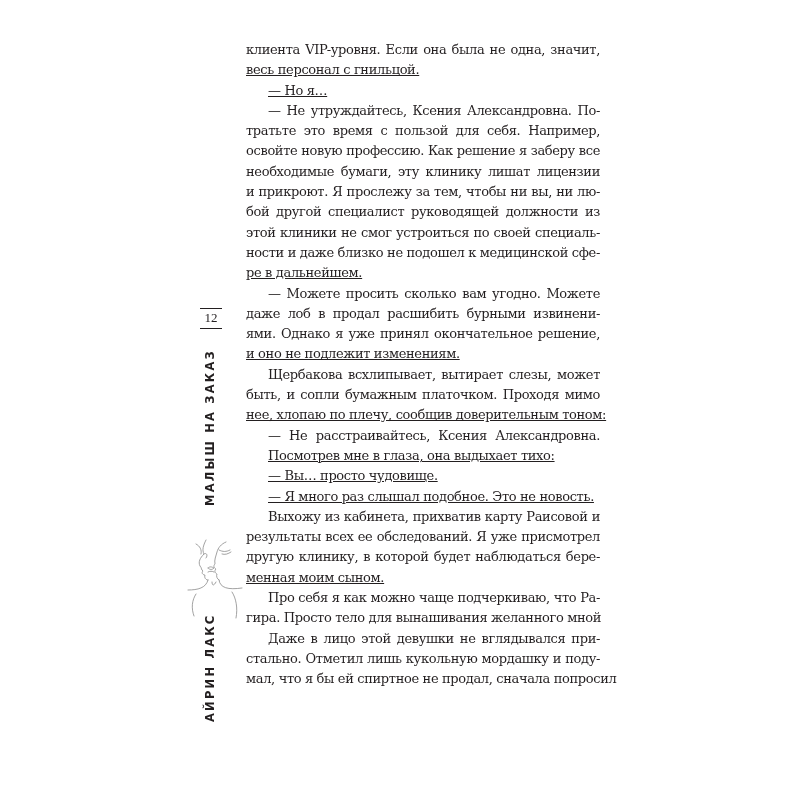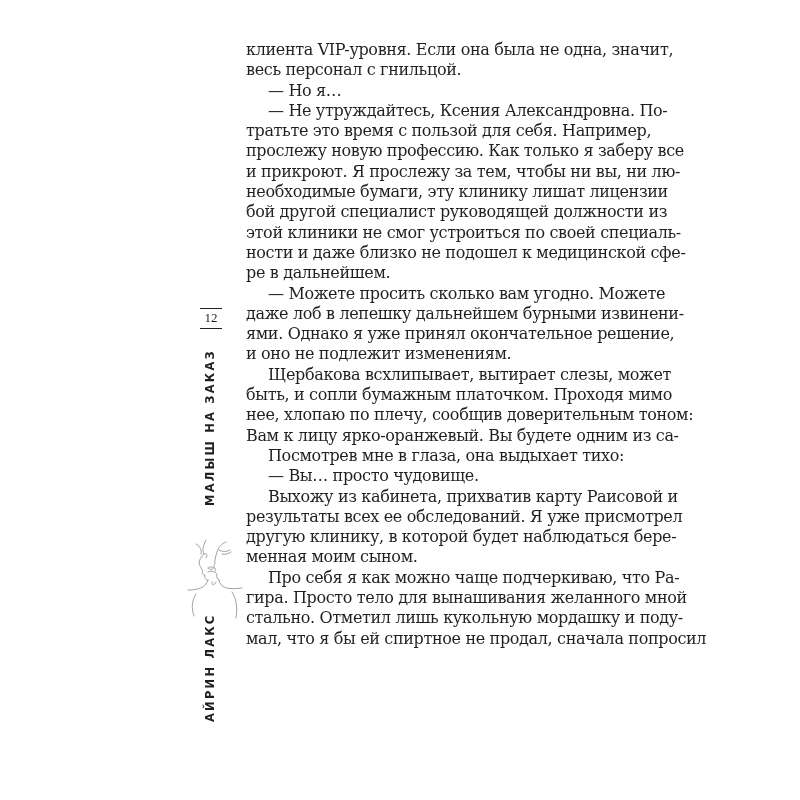--- a/index.html
+++ b/index.html
@@ -19,35 +19,36 @@
       left: 0; top: 0;
       width: 800px; height: 800px;
       background: #ffffff;
     }
     .text-block {
       position: absolute;
       left: 246px;
       top: 40px;
       width: 354px;
       font-family: "DejaVu Serif", "Liberation Serif", serif;
-      font-size: 16px;
+      font-size: 13px;
       line-height: 20.3px;
       color: #231f20;
     }
     .line {
       display: block;
       white-space: nowrap;
       text-align: justify;
       text-align-last: justify;
       height: 20.3px;
       overflow: visible;
       letter-spacing: -0.35px;
     }
     .line.last {
       text-align-last: left;
+      text-decoration: underline;
     }
     .line.indent {
       padding-left: 22px;
     }
     .page-number {
       position: absolute;
       left: 200px;
       top: 308px;
       width: 22px;
       text-align: center;
@@ -118,40 +119,42 @@
   </div>
 
   <div class="vertical-title author-name">АЙРИН ЛАКС</div>
 
   <div class="text-block" id="text-block">
       <span class="line">клиента VIP-уровня. Если она была не одна, значит,</span>
       <span class="line last">весь персонал с гнильцой.</span>
       <span class="line indent last">— Но я…</span>
       <span class="line indent">— Не утруждайтесь, Ксения Александровна. По-</span>
       <span class="line">тратьте это время с пользой для себя. Например,</span>
-      <span class="line">прослежу новую профессию. Как только я заберу все</span>
+      <span class="line">освойте новую профессию. Как решение я заберу все</span>
+      <span class="line">необходимые бумаги, эту клинику лишат лицензии</span>
       <span class="line">и прикроют. Я прослежу за тем, чтобы ни вы, ни лю-</span>
-      <span class="line">необходимые бумаги, эту клинику лишат лицензии</span>
       <span class="line">бой другой специалист руководящей должности из</span>
       <span class="line">этой клиники не смог устроиться по своей специаль-</span>
       <span class="line">ности и даже близко не подошел к медицинской сфе-</span>
       <span class="line last">ре в дальнейшем.</span>
       <span class="line indent">— Можете просить сколько вам угодно. Можете</span>
-      <span class="line">даже лоб в лепешку дальнейшем бурными извинени-</span>
+      <span class="line">даже лоб в продал расшибить бурными извинени-</span>
       <span class="line">ями. Однако я уже принял окончательное решение,</span>
       <span class="line last">и оно не подлежит изменениям.</span>
       <span class="line indent">Щербакова всхлипывает, вытирает слезы, может</span>
       <span class="line">быть, и сопли бумажным платочком. Проходя мимо</span>
       <span class="line last">нее, хлопаю по плечу, сообщив доверительным тоном:</span>
-      <span class="line">Вам к лицу ярко-оранжевый. Вы будете одним из са-</span>
+      <span class="line indent">— Не расстраивайтесь, Ксения Александровна.</span>
       <span class="line indent last">Посмотрев мне в глаза, она выдыхает тихо:</span>
       <span class="line indent last">— Вы… просто чудовище.</span>
+      <span class="line indent last">— Я много раз слышал подобное. Это не новость.</span>
       <span class="line indent">Выхожу из кабинета, прихватив карту Раисовой и</span>
       <span class="line">результаты всех ее обследований. Я уже присмотрел</span>
       <span class="line">другую клинику, в которой будет наблюдаться бере-</span>
       <span class="line last">менная моим сыном.</span>
       <span class="line indent">Про себя я как можно чаще подчеркиваю, что Ра-</span>
       <span class="line">гира. Просто тело для вынашивания желанного мной</span>
+      <span class="line indent">Даже в лицо этой девушки не вглядывался при-</span>
       <span class="line">стально. Отметил лишь кукольную мордашку и поду-</span>
       <span class="line">мал, что я бы ей спиртное не продал, сначала попросил</span>
     </div>
 
 </div>
 
 </body></html>

